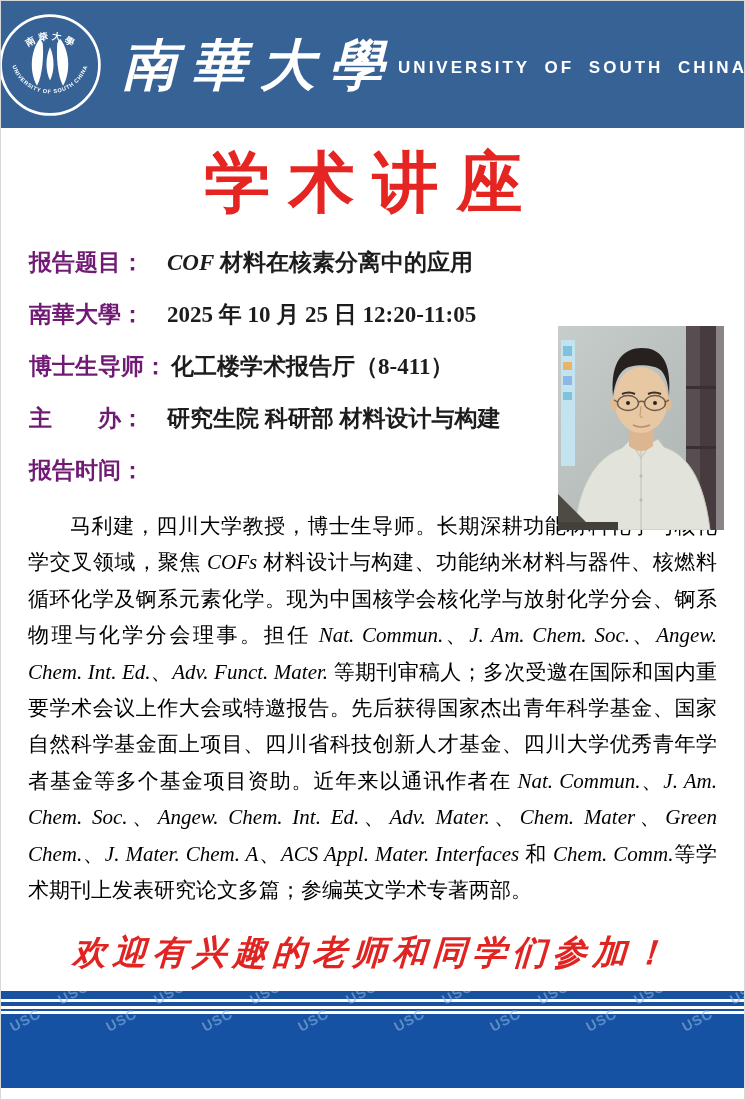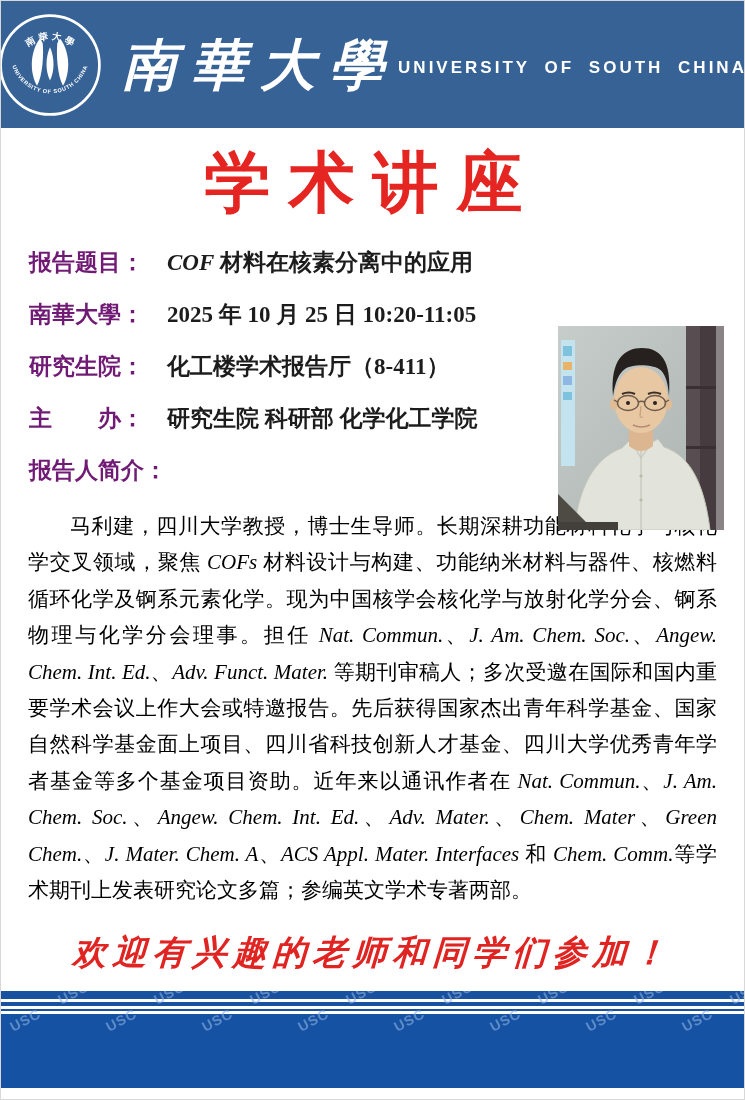--- a/index.html
+++ b/index.html
@@ -102,32 +102,32 @@
 
   <div class="main-title">学术讲座</div>
 
   <div class="info">
     <div class="info-row">
       <span class="info-label">报告题目：</span>
       <span class="info-value"><span class="seg-bi">COF</span><span class="seg-b"> 材料在核素分离中的应用</span></span>
     </div>
     <div class="info-row">
       <span class="info-label">南華大學：</span>
-      <span class="info-value"><span class="seg-b">2025 年 10 月 25 日  10:20-11:05</span></span>
-    </div>
-    <div class="info-row">
-      <span class="info-label">研究生院：</span>
+      <span class="info-value"><span class="seg-b">2025 年 10 月 25 日  12:20-11:05</span></span>
+    </div>
+    <div class="info-row">
+      <span class="info-label">博士生导师：</span>
       <span class="info-value"><span class="seg-b">化工楼学术报告厅（8-411）</span></span>
     </div>
     <div class="info-row">
       <span class="info-label">主　　办：</span>
-      <span class="info-value"><span class="seg-b">研究生院 科研部 化学化工学院</span></span>
-    </div>
-    <div class="info-row">
-      <span class="info-label">报告人简介：</span>
+      <span class="info-value"><span class="seg-b">研究生院 科研部 材料设计与构建</span></span>
+    </div>
+    <div class="info-row">
+      <span class="info-label">报告时间：</span>
     </div>
   </div>
 
   <svg class="photo" viewBox="0 0 166 204">
     <defs>
       <linearGradient id="wall" x1="0" y1="0" x2="1" y2="1">
         <stop offset="0" stop-color="#c7cdca"></stop>
         <stop offset="1" stop-color="#a9b1af"></stop>
       </linearGradient>
     </defs>

